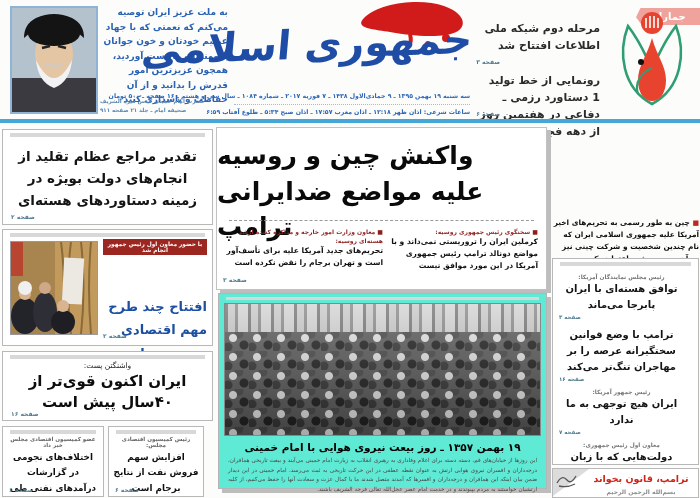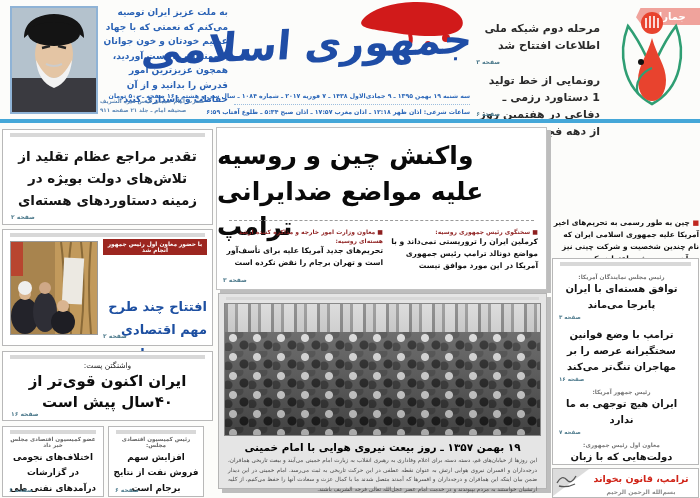--- a/index.html
+++ b/index.html
@@ -66,21 +66,21 @@
       box-shadow:4px 3px 0 #bdbdbd;position:absolute;}
   .lead-hl{ text-align:left;font-size:25px;font-weight:900;color:#0a0a0a;line-height:1.42;}
   #lead-hl-wrap{margin-top:10px;}
   #lead-divider{position:absolute;left:12px;right:12px;top:92px;border-top:1px dashed #9a9a9a;}
   .blurb{position:absolute;top:99px;text-align:right;}
   .blurb .bk{color:#8e1f1f;font-size:6px;font-weight:bold;line-height:1.5;}
   .blurb .bt{color:#111;font-size:7.6px;font-weight:bold;line-height:1.55;}
   #blurb-right{right:8px;width:152px;}
   #blurb-left{left:8px;width:158px;}
 
-  #photo-box{left:218px;top:293px;width:329px;height:196px;border:1px solid #b5b5b5;background:#e5e5e5;
+  #photo-box{left:218px;top:293px;width:329px;height:196px;border:1px solid #b5b5b5;background:#5eead4;
       box-shadow:4px 4px 0 #bdbdbd;position:absolute;}
   #crowd-photo{position:absolute;left:5px;top:9px;width:317px;height:133px;background:#b3b3b3;overflow:hidden;border:1px solid #888;}
   #crowd-top{position:absolute;top:0;left:0;right:0;height:32px;
       background:repeating-linear-gradient(90deg,#777 0 3px,#cacaca 3px 10px,#8b8b8b 10px 13px,#d4d4d4 13px 23px);}
   #crowd-mass{position:absolute;top:28px;left:0;right:0;bottom:0;background-color:#5a5a5a;
       background-image:
         radial-gradient(circle 5px at 8px 6px,#e6e6e6 0 3.5px,transparent 4.5px),
         radial-gradient(circle 5px at 19px 13px,#1e1e1e 0 4px,transparent 5px),
         radial-gradient(circle 5px at 3px 15px,#343434 0 4px,transparent 5px),
         radial-gradient(circle 5px at 14px 2px,#474747 0 4px,transparent 5px);
@@ -161,21 +161,21 @@
     <div id="teaser1" class="teaser">مرحله دوم شبکه ملی اطلاعات افتتاح شد</div>
     <div id="teaser1-page" class="teaser-page">صفحه ۳</div>
     <div id="teaser2" class="teaser">رونمایی از خط تولید 1 دستاورد رزمی ـ دفاعی در هفتمین روز از دهه فجر</div>
     <div id="teaser2-page" class="teaser-page">صفحه ۶</div>
   </div>
 
   <div id="cyan-rule" class="abs"></div>
 
   <div id="box1" class="box">
     <div class="topstrip"></div>
-    <div class="hl">تقدیر مراجع عظام تقلید از تلاش‌های دولت بویژه در زمینه دستاوردهای هسته‌ای</div>
+    <div class="hl">تقدیر مراجع عظام تقلید از انجام‌های دولت بویژه در زمینه دستاوردهای هسته‌ای</div>
     <div class="pageref" style="left:8px;bottom:4px;">صفحه ۲</div>
   </div>
 
   <div id="box2" class="box">
     <div class="topstrip"></div>
     <div id="inaug-photo">
       <svg width="86" height="92" viewBox="0 0 86 92">
         <rect width="86" height="92" fill="#a8844e"></rect>
         <rect x="44" y="0" width="42" height="92" fill="#c29a5c"></rect>
         <path d="M50,0 q6,46 0,92 M60,0 q-6,46 0,92 M70,0 q5,46 0,92 M80,0 q-4,46 0,92" stroke="#8a6a38" stroke-width="2" fill="none"></path>

